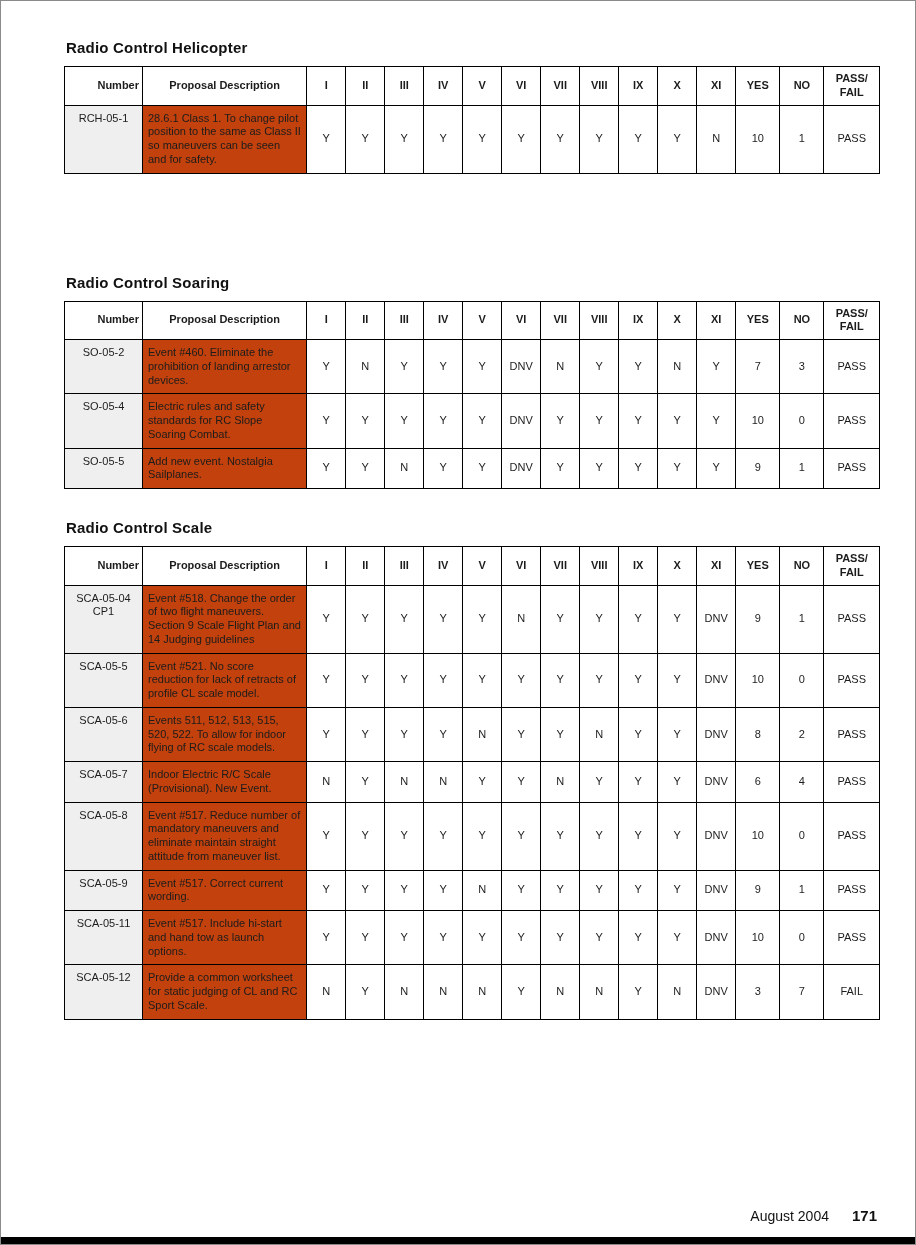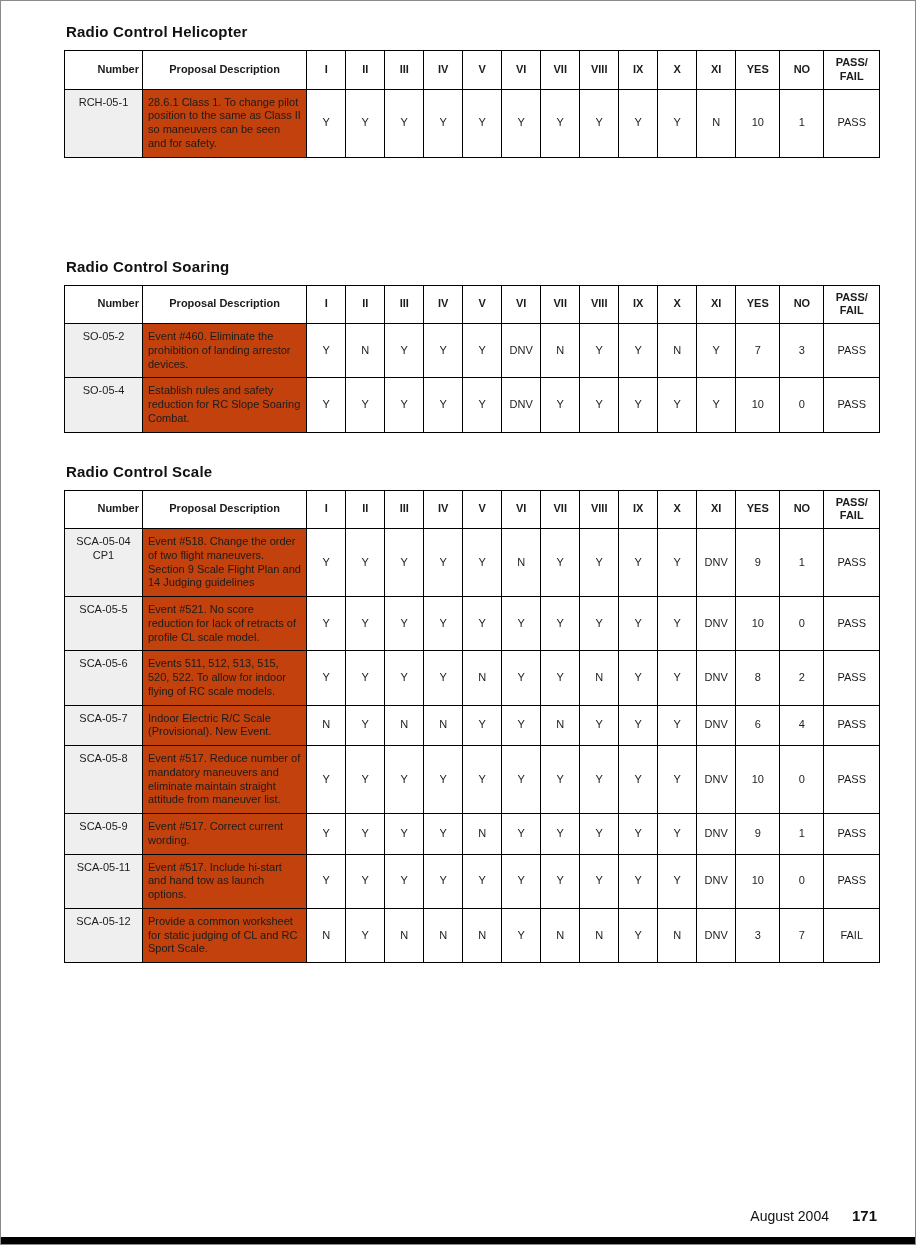--- a/index.html
+++ b/index.html
@@ -7,21 +7,21 @@
   body { font-family: "Liberation Sans", sans-serif; }
   .page {
     position: relative;
     width: 916px;
     height: 1245px;
     margin: 0 auto;
     background: #ffffff;
     border: 1px solid #8a8a8a;
     overflow: hidden;
   }
-  .content { padding: 22px 38px 0 63px; }
+  .content { padding: 38px 38px 0 63px; }
   .table-block { margin: 0; }
   .table-title {
     font-size: 15px;
     font-weight: bold;
     color: #111;
     margin: 0 0 10px 2px;
     letter-spacing: 0.2px;
   }
   .gap-large { height: 100px; }
   .gap-medium { height: 30px; }
@@ -175,34 +175,52 @@
               <td>Y</td>
               <td>Y</td>
               <td>N</td>
               <td>Y</td>
               <td>7</td>
               <td>3</td>
               <td>PASS</td>
             </tr>
             <tr>
               <td class="num">SO-05-4</td>
-              <td class="desc">Establish rules and safety reduction for RC Slope Soaring Combat.</td>
+              <td class="desc">Electric rules and safety standards for RC Slope Soaring Combat.</td>
               <td>Y</td>
               <td>Y</td>
               <td>Y</td>
               <td>Y</td>
               <td>Y</td>
               <td>DNV</td>
               <td>Y</td>
               <td>Y</td>
               <td>Y</td>
               <td>Y</td>
               <td>Y</td>
               <td>10</td>
               <td>0</td>
+              <td>PASS</td>
+            </tr>
+            <tr>
+              <td class="num">SO-05-5</td>
+              <td class="desc">Add new event. Nostalgia Sailplanes.</td>
+              <td>Y</td>
+              <td>Y</td>
+              <td>N</td>
+              <td>Y</td>
+              <td>Y</td>
+              <td>DNV</td>
+              <td>Y</td>
+              <td>Y</td>
+              <td>Y</td>
+              <td>Y</td>
+              <td>Y</td>
+              <td>9</td>
+              <td>1</td>
               <td>PASS</td>
             </tr>
           </tbody>
       </table>
     </section>
 
     <div class="gap-medium"></div>
 
     <section class="table-block">
       <h2 class="table-title">Radio Control Scale</h2>

